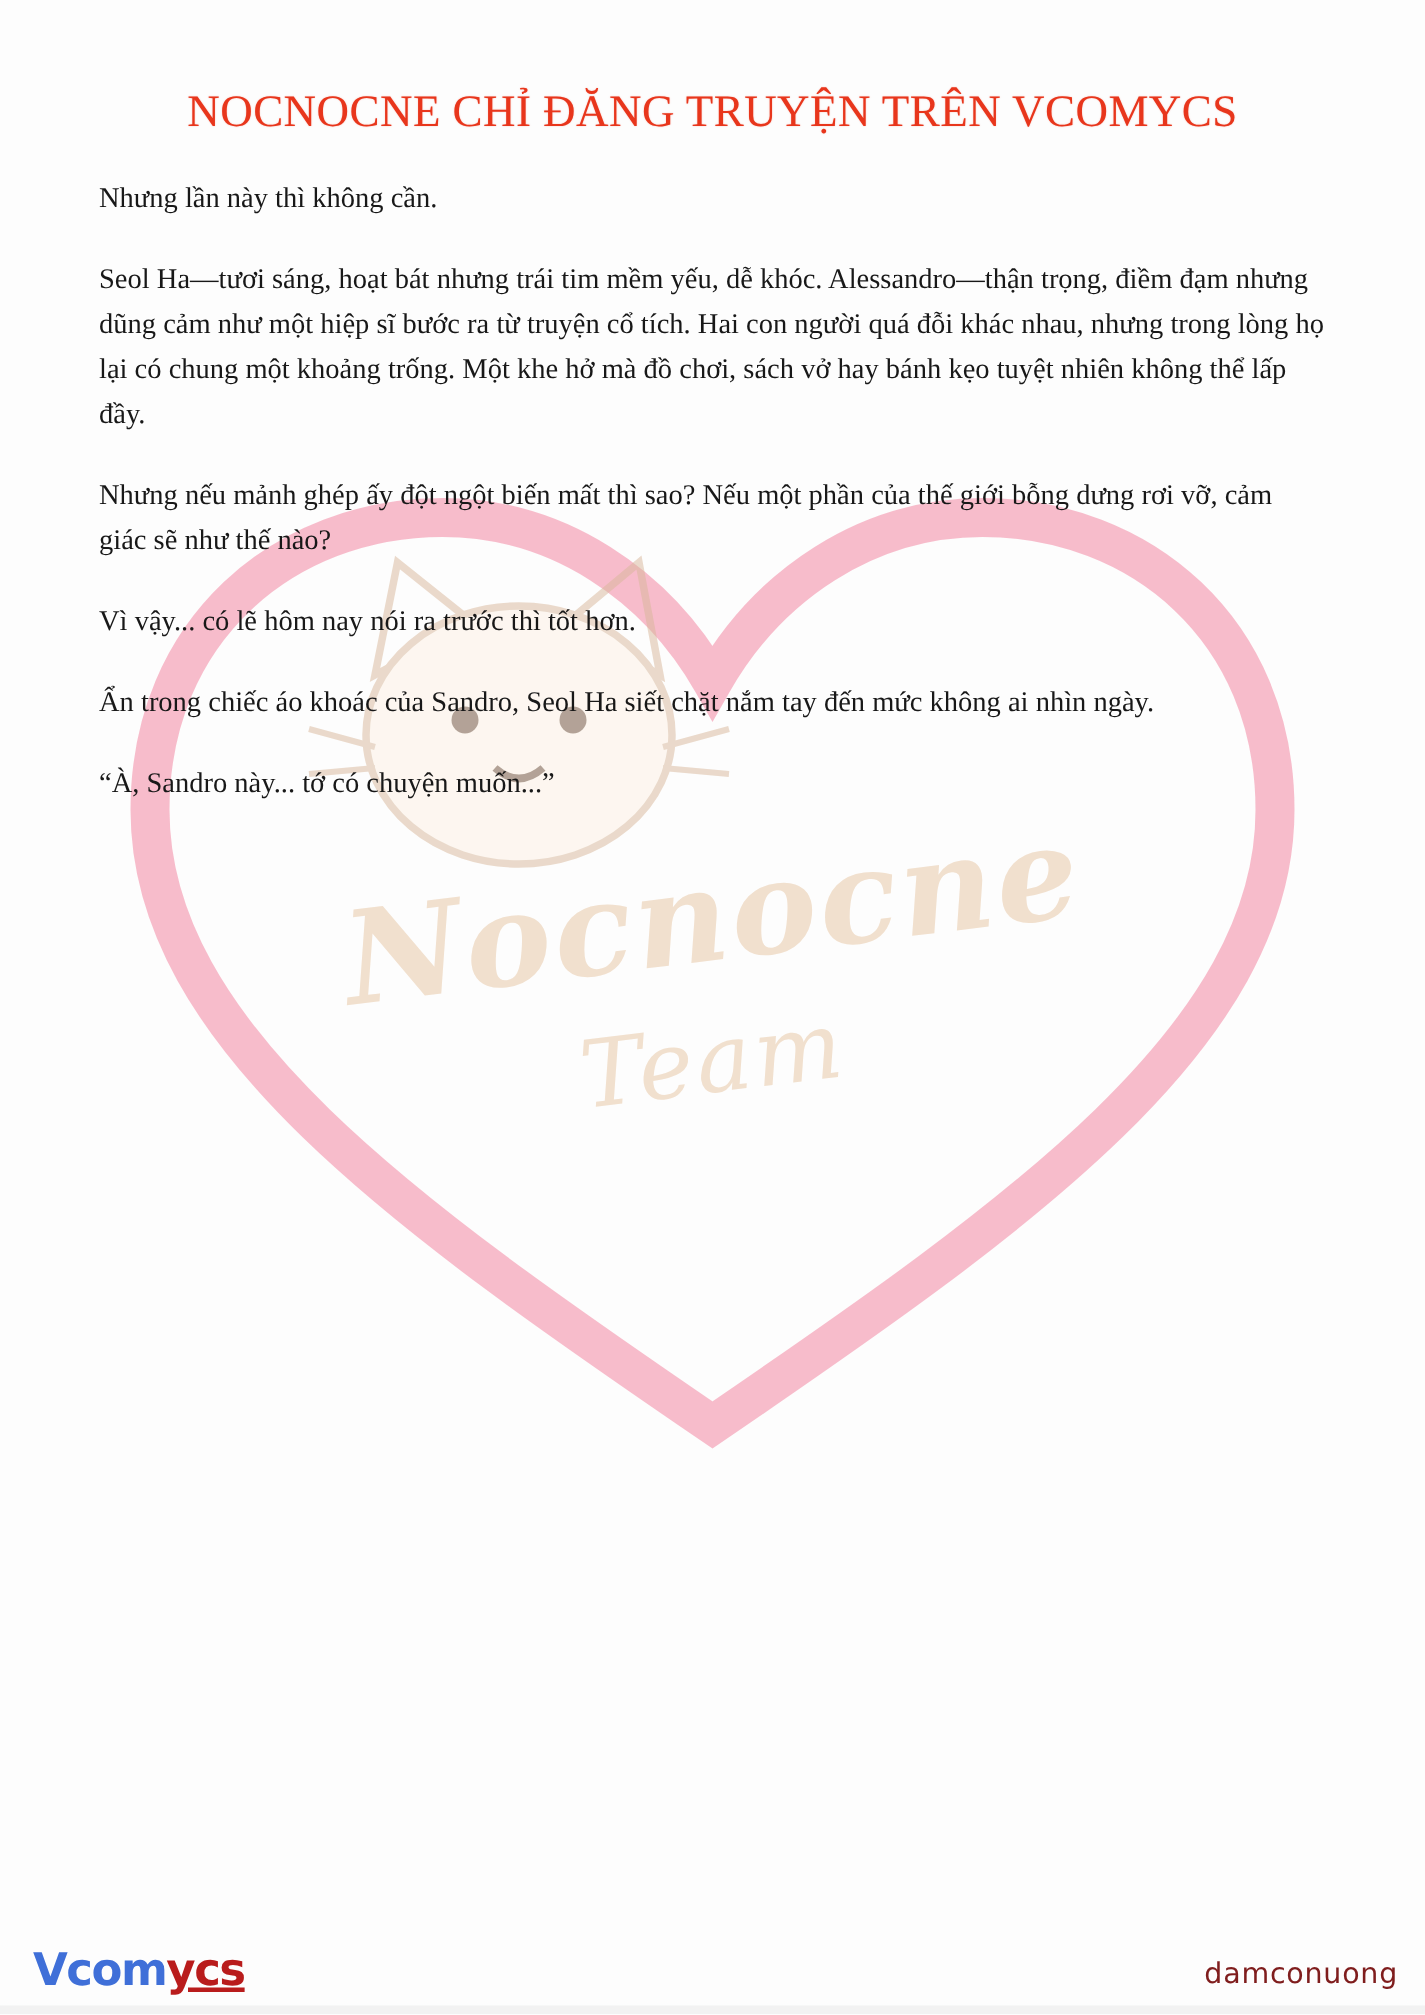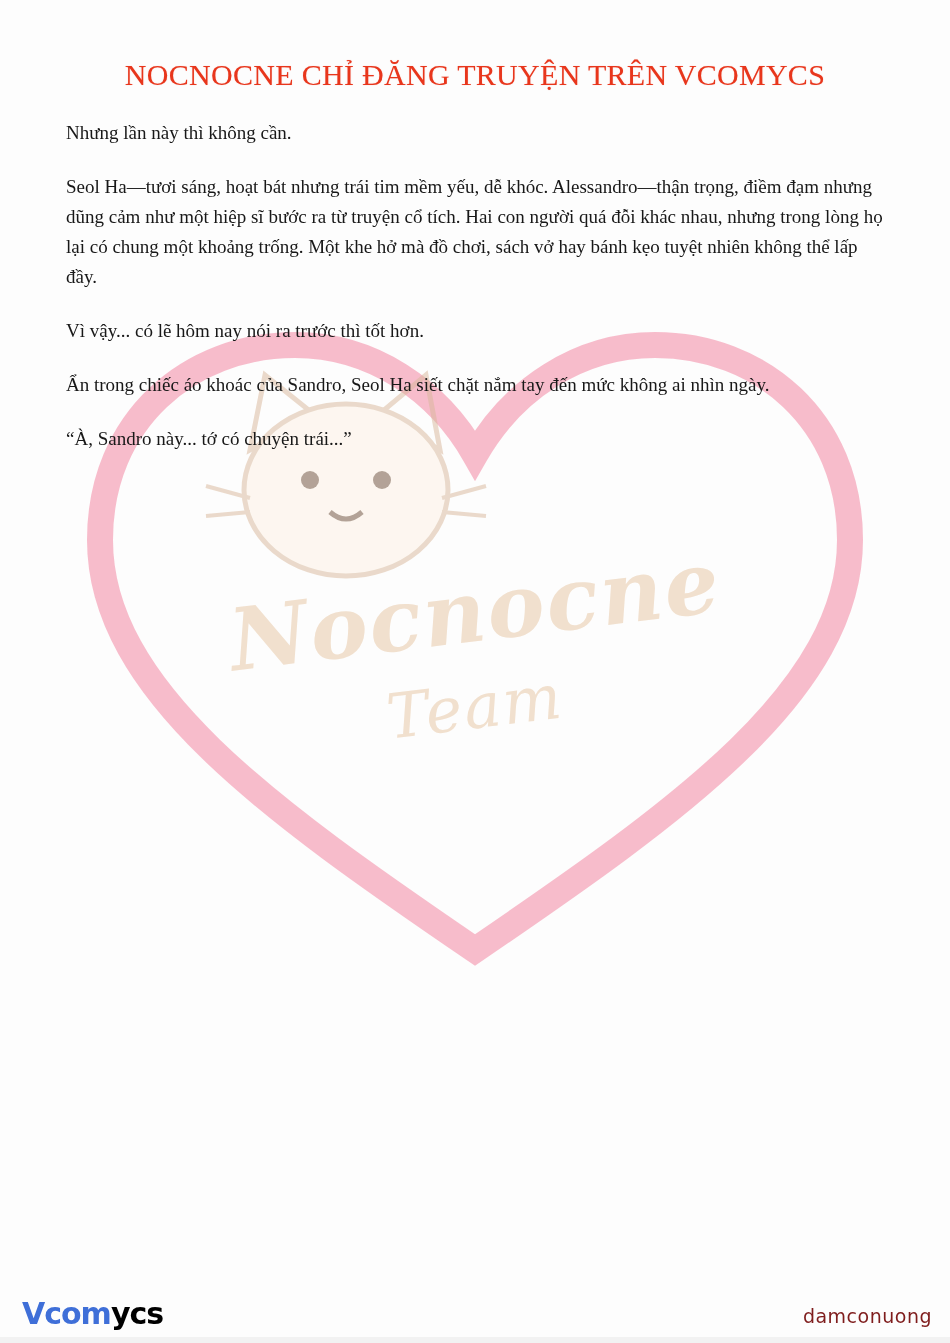--- a/index.html
+++ b/index.html
@@ -107,21 +107,21 @@
     position: absolute;
     left: 22px;
     bottom: 12px;
     font-family: "DejaVu Sans", sans-serif;
     font-weight: 700;
     font-size: 30px;
     color: #3f6fd8;
     letter-spacing: -1px;
   }
   .footer-logo .v { color: #3f6fd8; }
-  .footer-logo .y { color: #000000; }
+  .footer-logo .y { color: #b91c1c; text-decoration: underline; }
   .footer-right {
     position: absolute;
     right: 18px;
     bottom: 16px;
     font-family: "DejaVu Sans", sans-serif;
     font-size: 19px;
     color: #7f1d1d;
     letter-spacing: .5px;
     text-align: right;
   }
@@ -156,23 +156,24 @@
     <div class="wm-text wm-main">Nocnocne</div>
     <div class="wm-text wm-sub">Team</div>
   </div>
 
   <div class="content">
 
     <div class="banner">NOCNOCNE CHỈ ĐĂNG TRUYỆN TRÊN VCOMYCS</div>
 
     <p class="para">Nhưng lần này thì không cần.</p>
     <p class="para">Seol Ha—tươi sáng, hoạt bát nhưng trái tim mềm yếu, dễ khóc. Alessandro—thận trọng, điềm đạm nhưng dũng cảm như một hiệp sĩ bước ra từ truyện cổ tích. Hai con người quá đỗi khác nhau, nhưng trong lòng họ lại có chung một khoảng trống. Một khe hở mà đồ chơi, sách vở hay bánh kẹo tuyệt nhiên không thể lấp đầy.</p>
+    <p class="para">Nhưng nếu mảnh ghép ấy đột ngột biến mất thì sao? Nếu một phần của thế giới bỗng dưng rơi vỡ, cảm giác sẽ như thế nào?</p>
     <p class="para">Vì vậy... có lẽ hôm nay nói ra trước thì tốt hơn.</p>
     <p class="para">Ẩn trong chiếc áo khoác của Sandro, Seol Ha siết chặt nắm tay đến mức không ai nhìn ngày.</p>
-    <p class="para">“À, Sandro này... tớ có chuyện trái...”</p>
+    <p class="para">“À, Sandro này... tớ có chuyện muốn...”</p>
 
   </div>
 
   <div class="footer">
     <div class="footer-bar"></div>
     <div class="footer-logo">
       <span class="v">V</span><span class="v">com</span><span class="y">ycs</span>
     </div>
     <div class="footer-right">damconuong</div>
   </div>

